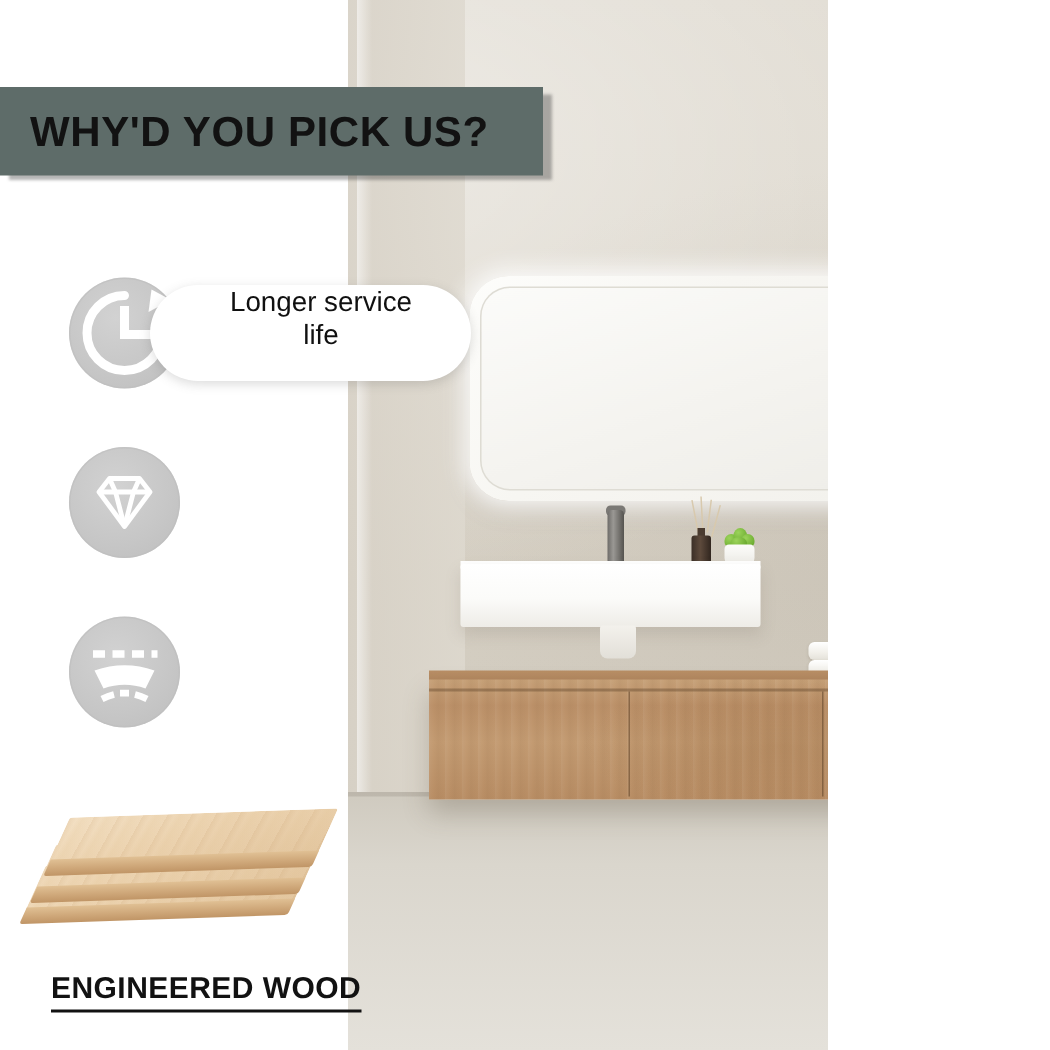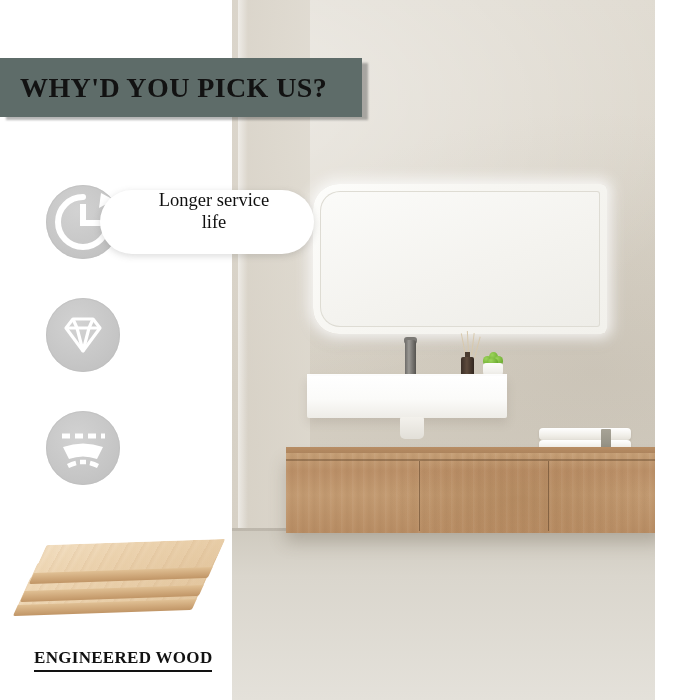--- a/index.html
+++ b/index.html
@@ -2,24 +2,24 @@
 <html><head>
 <meta charset="utf-8">
 <style>
   html, body {
     margin: 0;
     padding: 0;
     background: #ffffff;
   }
   #stage {
     position: relative;
-    width: 655px;
+    width: 552px;
     height: 700px;
     overflow: hidden;
-    font-family: Liberation Serif, serif;
+    font-family: Liberation Sans, sans-serif;
     background: #ffffff;
   }
 
   
   .photo {
     position: absolute;
     left: 0; top: 0;
     width: 700px; height: 700px;
     background:
       linear-gradient(180deg, #e3dfd6 0%, #ded9ce 42%, #d9d4c9 64%, #dcd8cf 100%);
@@ -325,21 +325,21 @@
     background: linear-gradient(180deg, #e0c094 0%, #cfa87a 55%, #c09566 100%);
     border-radius: 0 0 2px 2px;
   }
   .b1 { left: 0px; top: 54px; }
   .b2 { left: 7px; top: 40px; }
   .b3 { left: 16px; top: 22px; }
 
   .wood-label {
     position: absolute;
     left: 34px; top: 648px;
-    font-size: 17px;
+    font-size: 20px;
     font-weight: bold;
     color: #121212;
     letter-spacing: 0.3px;
     border-bottom: 2px solid #121212;
     padding-bottom: 2px;
   }
 </style>
 </head>
 <body>
 

